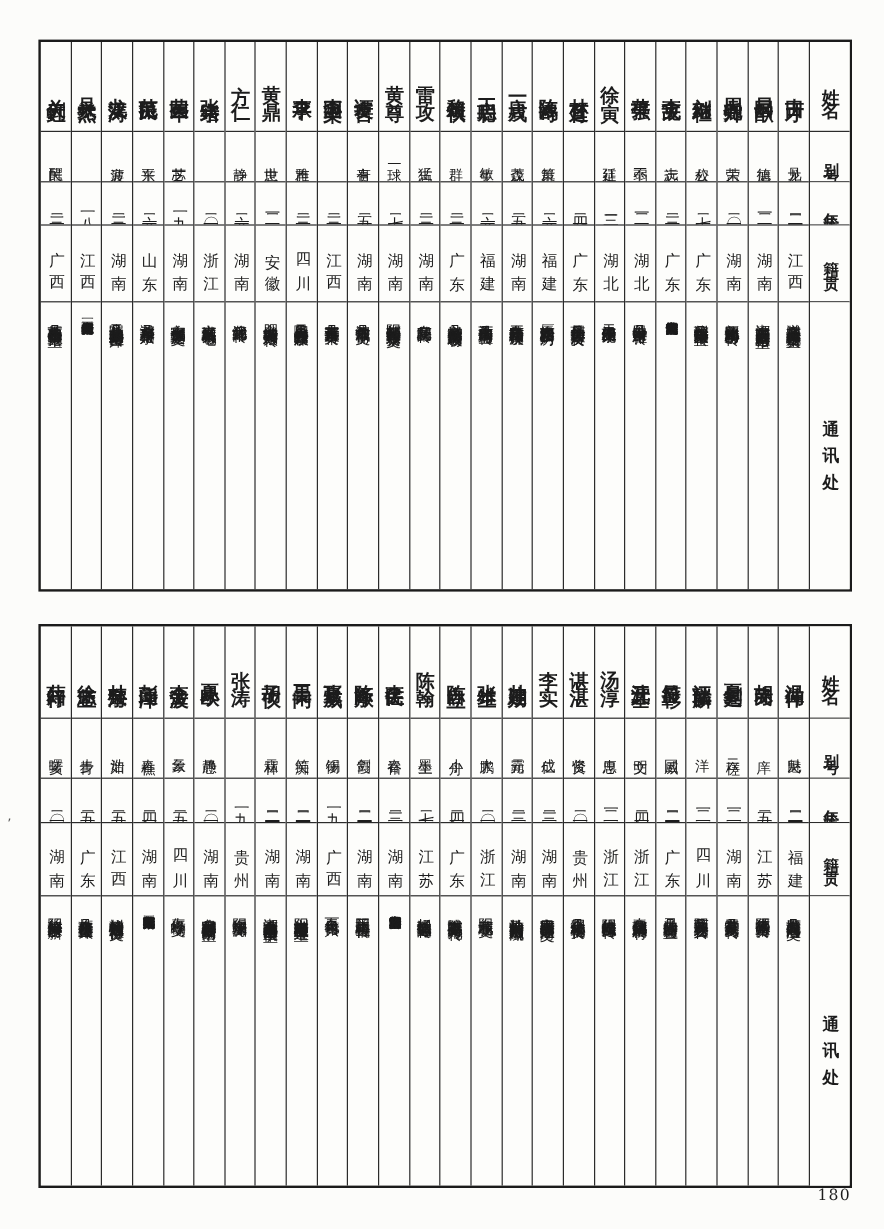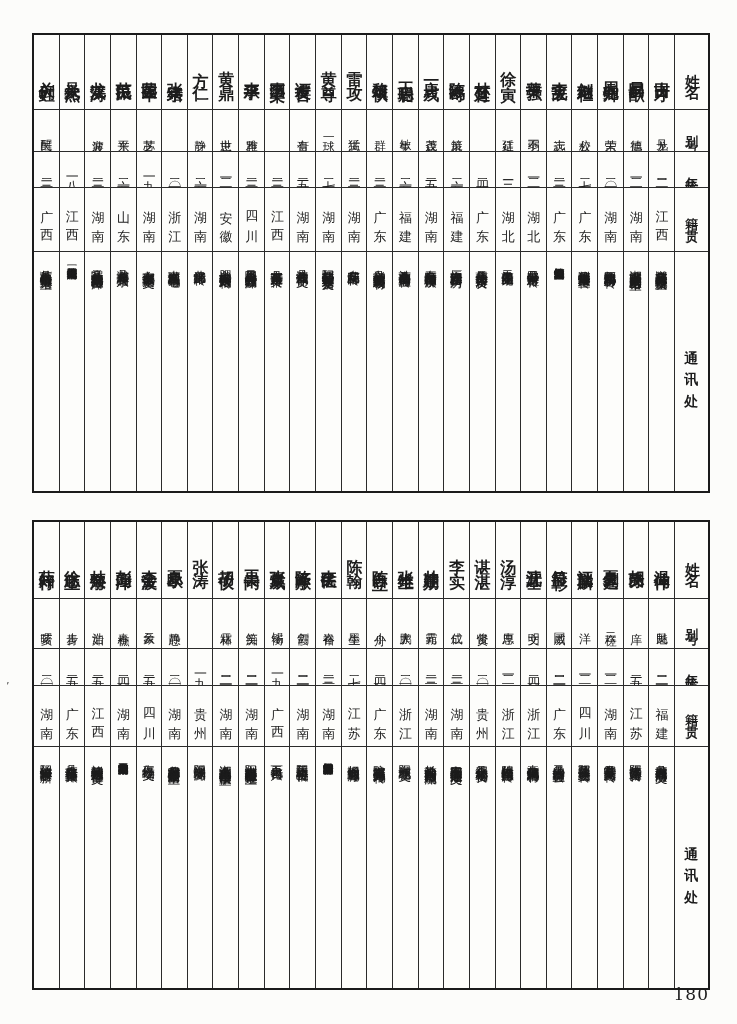--- a/index.html
+++ b/index.html
@@ -50,21 +50,21 @@
   }
   .cell.address.small{font-size:10.5px;letter-spacing:0;}
   .header-col .cell{font-weight:700;background:#fdfdfb;}
   .header-col .cell.name{font-size:15px;letter-spacing:0.7em;}
   .header-col .cell.alias{font-size:13px;letter-spacing:0.4em;}
   .header-col .cell.age{font-size:13px;letter-spacing:0.2em;}
   .header-col .cell.origin{font-size:13px;letter-spacing:0.9em;}
   .header-col .cell.address{font-size:14px;letter-spacing:1.6em;justify-content:center;padding-top:0;}
   .page-number{
     position:absolute;right:28px;bottom:20px;
-    font-size:17px;letter-spacing:1px;color:#1c1c1c;
+    font-size:13px;letter-spacing:1px;color:#1c1c1c;
     font-family:"DejaVu Serif","Liberation Serif",serif;
   }
   .speck{position:absolute;left:6px;top:680px;font-size:11px;color:#555;}
 </style>
 </head>
 <body>
 
 <div class="scan-page">
   <div class="vtable" id="table-top">
       <div class="col header-col">

